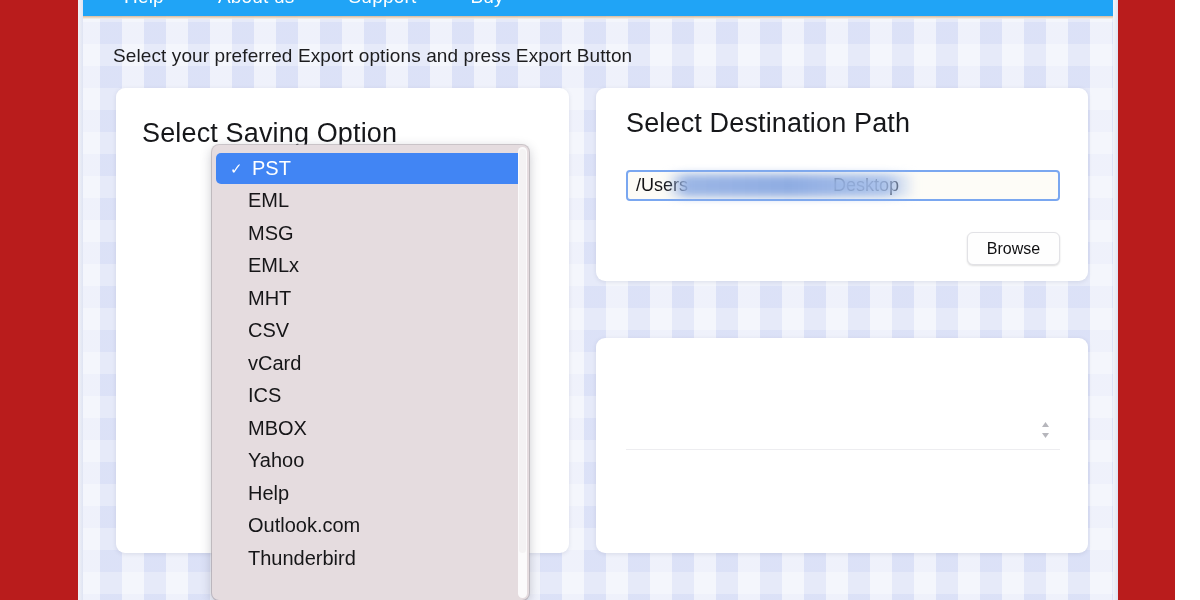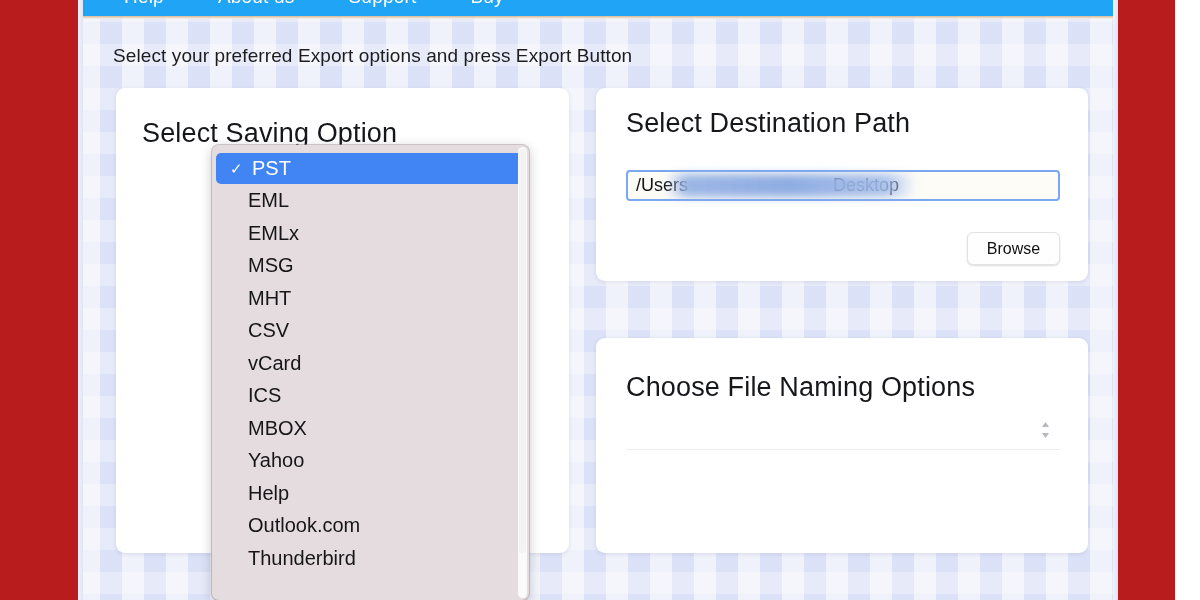--- a/index.html
+++ b/index.html
@@ -307,24 +307,24 @@
       <div id="dropdown-scroll">
 
         <div class="dd-item selected">
           <span class="dd-check">✓</span>
           <span>PST</span>
         </div>
         <div class="dd-item">
           <span>EML</span>
         </div>
         <div class="dd-item">
+          <span>MSG</span>
+        </div>
+        <div class="dd-item">
           <span>EMLx</span>
-        </div>
-        <div class="dd-item">
-          <span>MSG</span>
         </div>
         <div class="dd-item">
           <span>MHT</span>
         </div>
         <div class="dd-item">
           <span>CSV</span>
         </div>
         <div class="dd-item">
           <span>vCard</span>
         </div>
@@ -355,21 +355,20 @@
 
       <div id="dest-input-wrap">
         <input id="dest-input" type="text" value="/Users                             Desktop" style="">
         <div id="dest-redaction"></div>
       </div>
 
       <button id="browse-button">Browse</button>
     </div>
 
     <div class="card" id="card-naming">
-      <div class="card-title">Choose File Naming Options</div>
 
       <div id="naming-select-wrap">
         <div id="naming-stepper">
           <svg width="11" height="20" viewBox="0 0 11 20" aria-hidden="true">
             <path d="M5.5 2 L9 7 L2 7 Z" fill="#b6b6bc"></path>
             <path d="M5.5 18 L2 13 L9 13 Z" fill="#b6b6bc"></path>
           </svg>
         </div>
       </div>
     </div>

